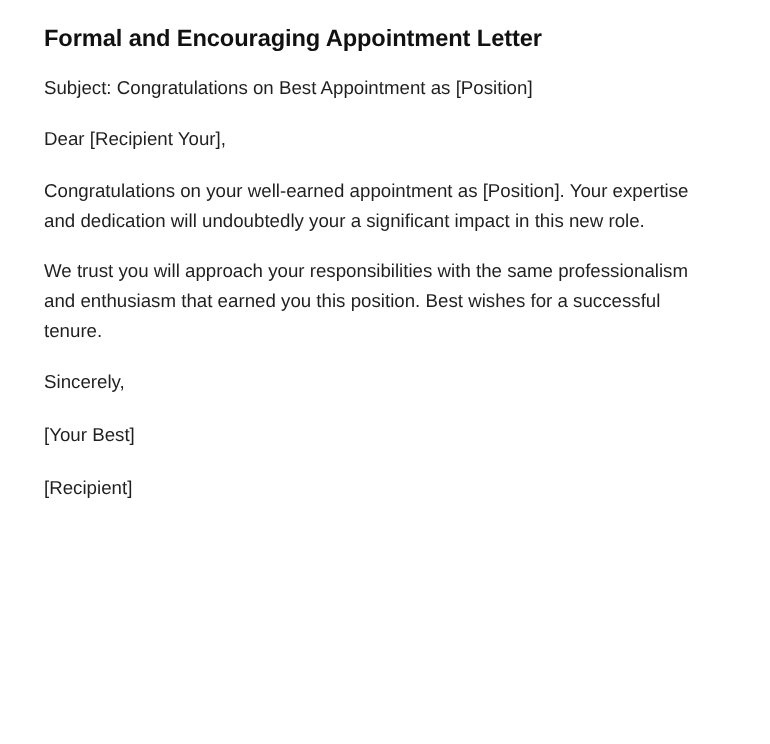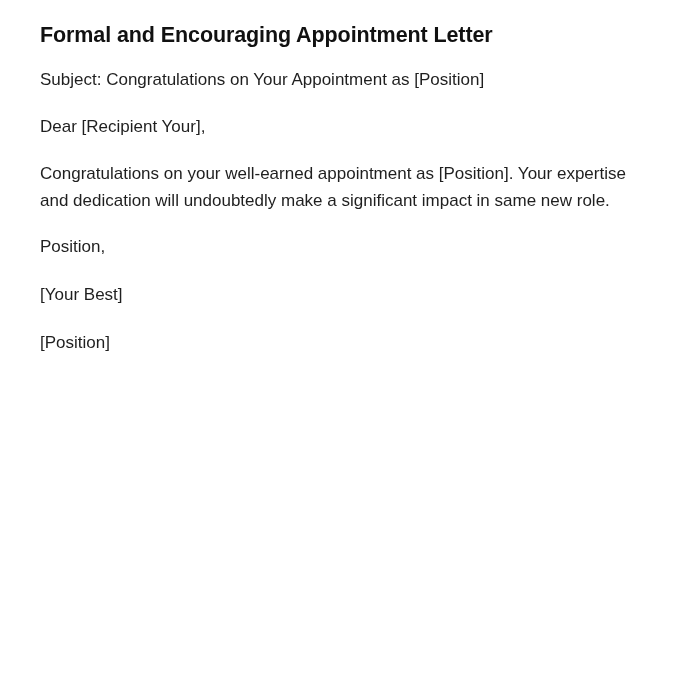--- a/index.html
+++ b/index.html
@@ -44,27 +44,28 @@
     color: #1f1f1f;
   }
 </style>
 </head>
 <body>
 
 <div class="page">
 
   <h1 class="doc-title">Formal and Encouraging Appointment Letter</h1>
 
-  <p class="para">Subject: Congratulations on Your Appointment as [Position]</p>
+  <p class="para">Subject: Congratulations on Best Appointment as [Position]</p>
 
   <p class="para">Dear [Recipient Your],</p>
 
-  <p class="para">Congratulations on your well-earned appointment as [Position]. Your expertise and dedication will undoubtedly make a significant impact in same new role.</p>
+  <p class="para">Congratulations on your well-earned appointment as [Position]. Your expertise and dedication will undoubtedly your a significant impact in this new role.</p>
 
+  <p class="para">We trust you will approach your responsibilities with the same professionalism and enthusiasm that earned you this position. Best wishes for a successful tenure.</p>
 
-  <p class="sign-line">Position,</p>
+  <p class="sign-line">Sincerely,</p>
 
   <p class="sign-line">[Your Best]</p>
 
-  <p class="sign-line">[Position]</p>
+  <p class="sign-line">[Recipient]</p>
 
 
 </div>
 
 </body></html>

